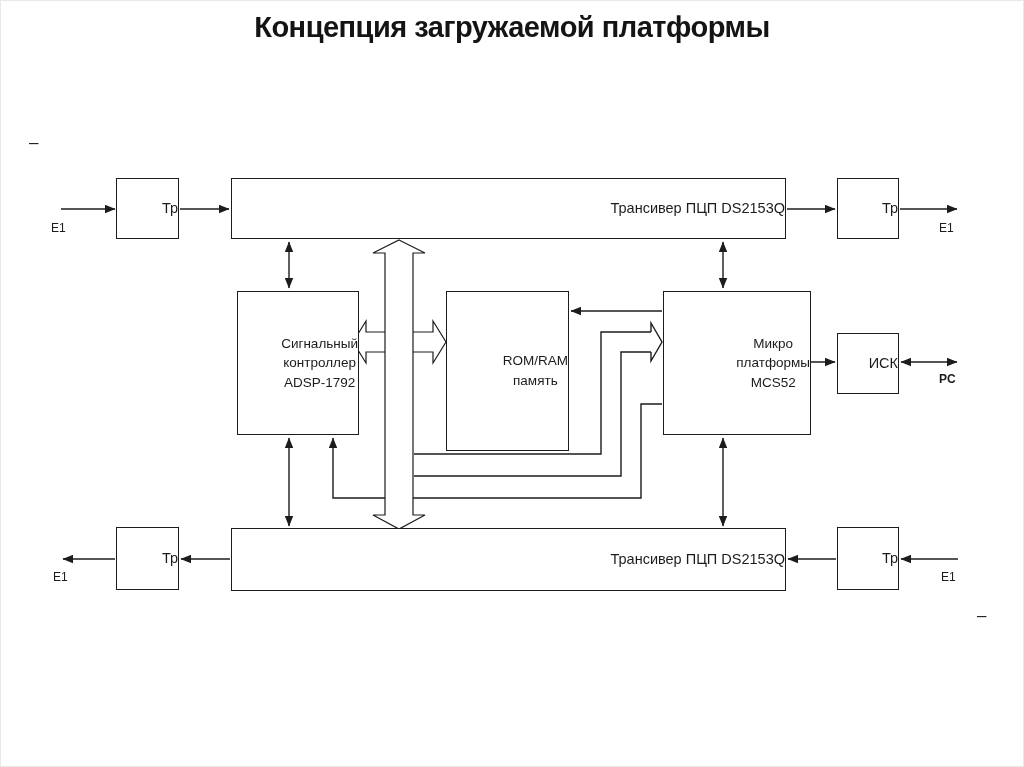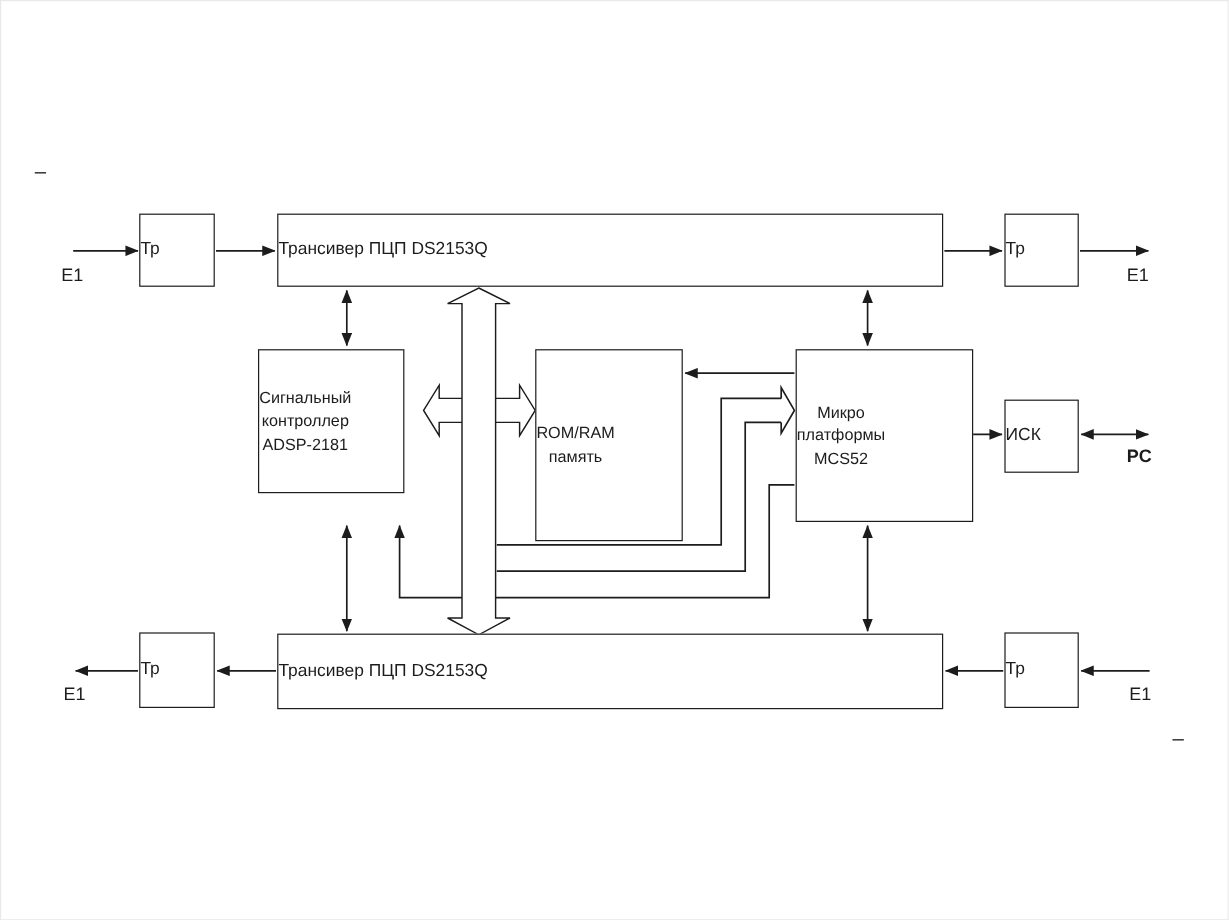--- a/index.html
+++ b/index.html
@@ -16,49 +16,50 @@
   .slide-title{
     position:absolute;left:0;top:10px;width:100%;text-align:center;
     font-size:29px;font-weight:700;letter-spacing:-0.5px;color:var(--title-color);
   }
   svg.wires{position:absolute;left:0;top:0;width:1024px;height:767px;}
   .ln{stroke:var(--line);stroke-width:1.4;fill:none;}
   .hollow{fill:var(--box-fill);stroke:var(--line);stroke-width:1.2;}
   .ah-fill{fill:var(--line);}
   .box{
     position:absolute;border:1px solid var(--box-border);background:var(--box-fill);
-    display:flex;align-items:center;justify-content:flex-start;text-align:center;
+    display:flex;align-items:center;justify-content:flex-end;text-align:center;
     color:var(--text);font-size:13.5px;line-height:1.45;
   }
   .box .bl{display:block;}
   .b-tp-tl{left:115px;top:177px;width:63px;height:61px;font-size:14.5px;}
   .b-tr-top{left:230px;top:177px;width:555px;height:61px;font-size:14.5px;}
   .b-tp-tr{left:836px;top:177px;width:62px;height:61px;font-size:14.5px;}
-  .b-dsp{left:214px;top:290px;width:122px;height:120px;}
+  .b-dsp{left:236px;top:290px;width:122px;height:144px;}
   .b-mem{left:445px;top:290px;width:123px;height:160px;}
   .b-mcu{left:662px;top:290px;width:148px;height:144px;}
   .b-isk{left:836px;top:332px;width:62px;height:61px;font-size:14.5px;}
   .b-tp-bl{left:115px;top:526px;width:63px;height:63px;font-size:14.5px;}
   .b-tr-bot{left:230px;top:527px;width:555px;height:63px;font-size:14.5px;}
   .b-tp-br{left:836px;top:526px;width:62px;height:63px;font-size:14.5px;}
-  .port{position:absolute;color:var(--text);font-size:15px;}
+  .port{position:absolute;color:var(--text);font-size:12px;}
   .p-e1-tl{left:50px;top:220px;}
   .p-e1-tr{left:938px;top:220px;}
   .p-e1-bl{left:52px;top:569px;}
   .p-e1-br{left:940px;top:569px;}
   .p-pc{left:938px;top:371px;font-weight:bold;}
   .dash{position:absolute;color:var(--text);font-size:17px;font-weight:400;}
   .d-tl{left:28px;top:132px;}
   .d-br{left:976px;top:605px;}
 </style>
 </head>
 <body>
 
 <div class="slide">
 
+  <div class="slide-title">Концепция загружаемой платформы</div>
 
   <svg class="wires" viewBox="0 0 1024 767" xmlns="http://www.w3.org/2000/svg">
     <defs>
       <marker id="ah" viewBox="0 0 10 8" refX="9.5" refY="4" markerWidth="11" markerHeight="9" orient="auto-start-reverse" markerUnits="userSpaceOnUse">
         <path d="M0,0 L10,4 L0,8 Z" class="ah-fill"></path>
       </marker>
     </defs>
 
     <path class="ln" d="M661,403 H640 V497 H332 V437" marker-end="url(#ah)"></path>
     <path class="ln" d="M413,453 H600 V331 H650"></path>
@@ -96,21 +97,21 @@
     <span class="bl">Трансивер ПЦП DS2153Q</span>
   </div>
   <div class="box b-tp-tr">
     <span class="bl">Тр</span>
   </div>
 
   <div class="box b-dsp">
     <div>
       <span class="bl">Сигнальный</span>
       <span class="bl">контроллер</span>
-      <span class="bl">ADSP-2181</span>
+      <span class="bl">ADSP-1792</span>
     </div>
   </div>
   <div class="box b-mem">
     <div>
       <span class="bl">ROM/RAM</span>
       <span class="bl">память</span>
     </div>
   </div>
   <div class="box b-mcu">
     <div>

